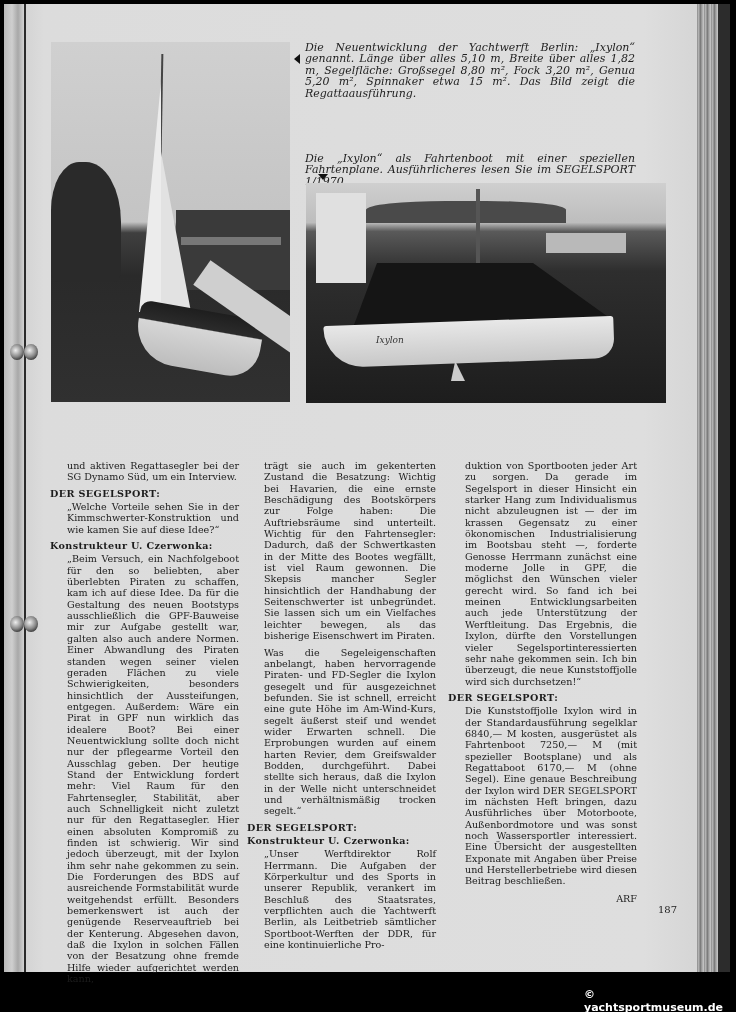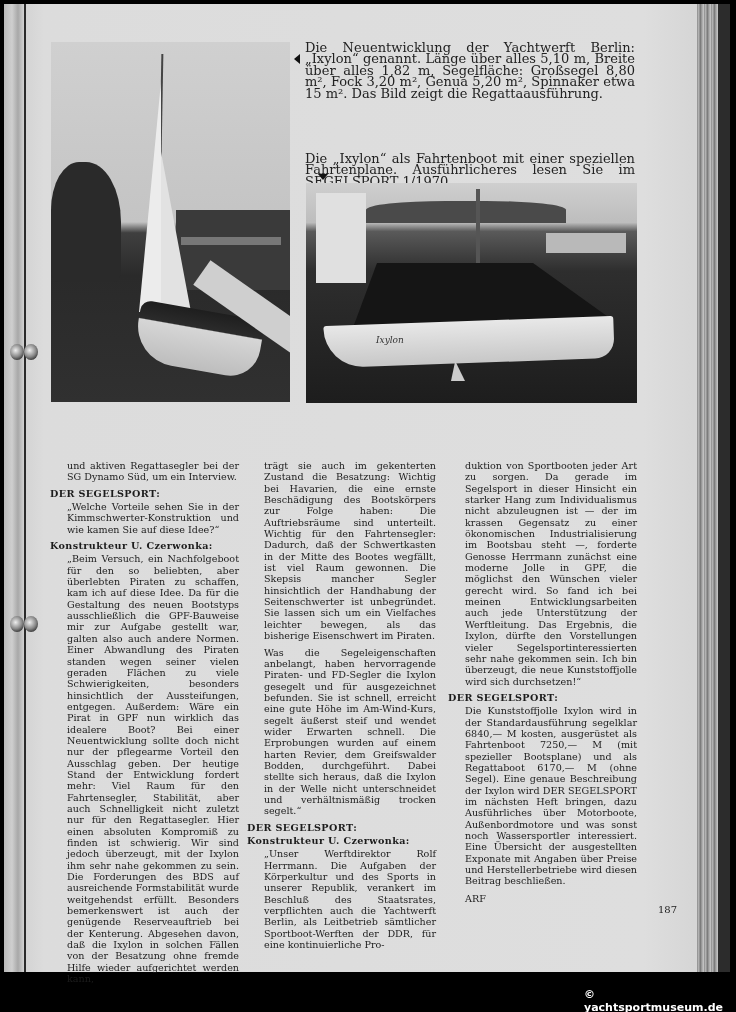--- a/index.html
+++ b/index.html
@@ -10,34 +10,34 @@
   }
   .gutter-line { position:absolute; left:20px; top:0; width:2px; height:968px; background:#2a2a2a; }
   .ring { position:absolute; width:14px; height:16px; border-radius:50%; background:radial-gradient(circle at 40% 40%,#eee 0,#888 50%,#333 80%); }
   .edges { position:absolute; left:693px; top:0; width:29px; height:968px;
     background:repeating-linear-gradient(90deg,#8a8a8a 0px,#bfbfbf 2px,#6e6e6e 3px,#a5a5a5 5px,#cacaca 7px);
   }
   .dark-edge { position:absolute; left:718px; top:4px; width:12px; height:968px; background:#2c2c2c; }
   .photo { position:absolute; background:#222; overflow:hidden; }
   .photo1 { left:51px; top:42px; width:239px; height:360px;
     background:linear-gradient(180deg,#d0d0d0 0%,#c4c4c4 50%,#3f3f3f 53%,#2a2a2a 65%,#303030 100%); }
-  .photo2 { left:306px; top:183px; width:331px; height:220px;
+  .photo2 { left:306px; top:183px; width:360px; height:220px;
     background:linear-gradient(180deg,#cfcfcf 0%,#bdbdbd 18%,#5a5a5a 22%,#2e2e2e 40%,#1d1d1d 100%); }
-  .cap { position:absolute; font-family:"DejaVu Serif", serif; font-size:13px; line-height:11.4px; color:#222; text-align:justify; }
+  .cap { position:absolute; font-family:"DejaVu Serif", serif; font-style:italic; font-size:11px; line-height:11.4px; color:#222; text-align:justify; }
   .cap1 { left:305px; top:42px; width:330px; }
   .cap2 { left:305px; top:153px; width:330px; }
   .arrow-left { position:absolute; left:294px; top:54px; width:0; height:0; border-top:5px solid transparent; border-bottom:5px solid transparent; border-right:6px solid #111; }
   .arrow-down { position:absolute; left:318px; top:174px; width:0; height:0; border-left:5px solid transparent; border-right:5px solid transparent; border-top:6px solid #111; }
   .col { position:absolute; top:460px; width:189px; font-size:9.6px; line-height:11.35px; color:#1c1c1c; text-align:justify; hyphens:manual; }
   .col1 { left:50px; }
   .col2 { left:247px; }
   .col3 { left:448px; }
   .col p { margin:0 0 5px 17px; }
   .col .h { font-weight:bold; letter-spacing:0.4px; margin:0 0 2px 0; }
-  .sig { text-align:left; margin-top:6px !important; }
+  .sig { text-align:right; margin-top:6px !important; }
   .pagenum { position:absolute; left:618px; top:904px; font-size:10px; color:#222;margin-left:40px; }
   .credit { position:absolute; left:584px; top:988px; font-family:"DejaVu Sans", sans-serif; font-weight:bold; font-size:11px; color:#fff; }
   
   .shape { position:absolute; }
 </style>
 </head>
 <body>
 
 <div class="page">
   <div class="gutter-line"></div>

